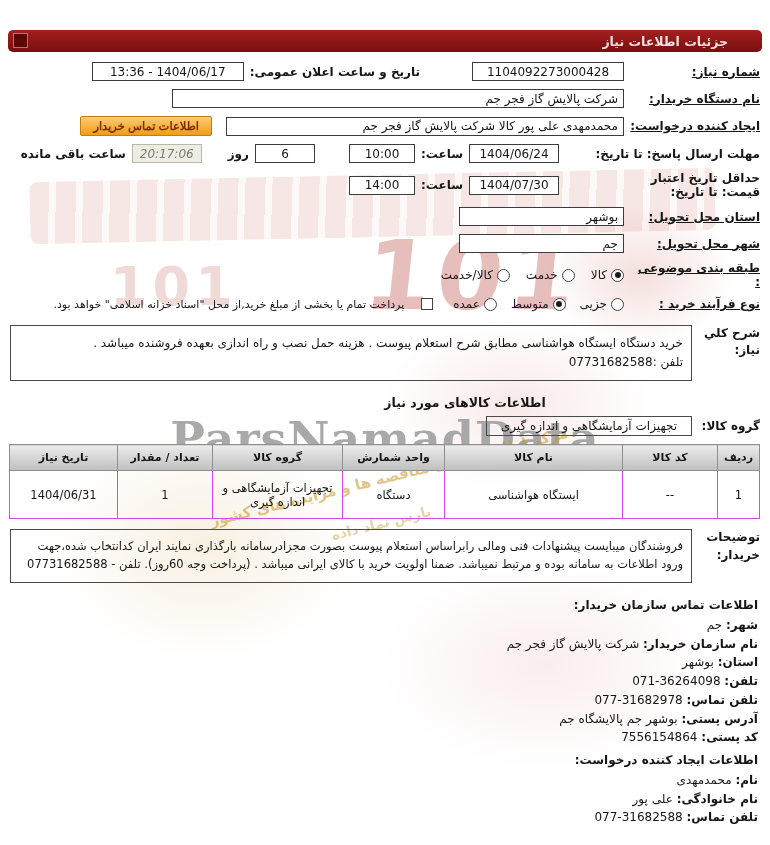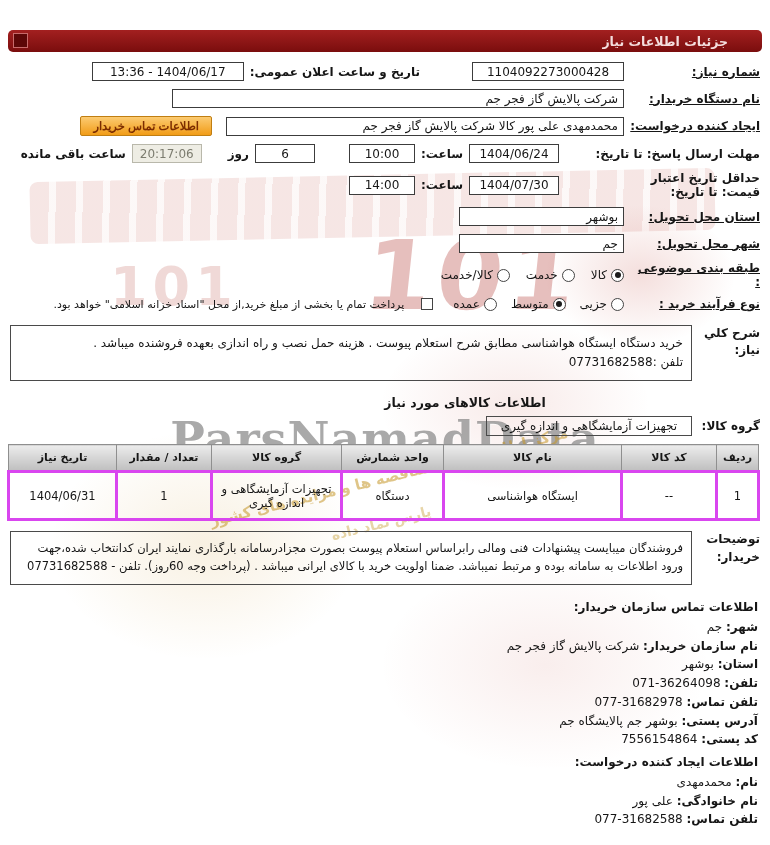--- a/index.html
+++ b/index.html
@@ -59,21 +59,21 @@
   .lbl-195 { width: 195px; flex: none; font-weight: bold; }
   .lbl-195 .inner { display: inline-block; max-width: 150px; }
   .input {
     border: 1px solid #3c3c3c; background: #ffffff; height: 19px;
     display: flex; align-items: center; padding: 0 5px;
     overflow: hidden; white-space: nowrap;
   }
   .num { direction: ltr; justify-content: center; }
   .w152 { width: 152px; } .w452 { width: 452px; } .w398 { width: 398px; }
   .w90 { width: 90px; } .w66 { width: 66px; } .w60 { width: 60px; } .w165 { width: 165px; }
-  .mr46 { margin-right: 46px; } .mr28 { margin-right: 28px; } .mr20 { margin-right: 20px; }
+  .mr46 { margin-right: 46px; } .mr28 { margin-right: 28px; } .mr20 { margin-right: 20px; font-style: italic; }
   .btn-contact {
     margin-right: 8px; height: 20px; padding: 0 12px;
     display: flex; align-items: center;
     background: linear-gradient(#fccb72, #f19c17);
     border: 1px solid #c07e12; border-radius: 2px;
     color: #7c2d00; font-weight: bold; font-size: 11.5px; cursor: pointer; white-space: nowrap;
   }
   .timer {
     width: 70px; height: 19px; display: flex; align-items: center; justify-content: center;
     background: #eeede4; border: 1px solid #b9b8ab; color: #7c7c6f; direction: ltr;
@@ -93,21 +93,21 @@
   .sec-box.notes { font-size: 11.5px; line-height: 1.55; }
 
   .items-title { width: fit-content; margin: 14px auto 6px; position: relative; left: 80px; font-weight: bold; font-size: 12.5px; white-space: nowrap; }
 
   .group-row { display: flex; align-items: center; margin: 6px 10px 8px; gap: 8px; }
   .group-lbl { width: 60px; flex: none; font-weight: bold; }
   .group-box { border: 1px solid #4a4a4a; padding: 2px 14px; white-space: nowrap; }
 
   table.items { width: 750px; margin: 8px 10px; border-collapse: collapse; table-layout: fixed; }
   table.items th { background: linear-gradient(#ececec, #bfbfbf); border: 1px solid #8f8f8f; font-size: 11px; padding: 6px 0; font-weight: bold; }
-  table.items td { border: 3px solid #d946ef; text-align: center; font-size: 11.5px; padding: 4px 3px; height: 48px; vertical-align: middle; }
+  table.items td { border: 1px solid #d946ef; text-align: center; font-size: 11.5px; padding: 4px 3px; height: 48px; vertical-align: middle; }
 
   .contact { margin: 14px 12px 0; font-size: 12px; line-height: 1.48; }
   .c-head { font-weight: bold; margin: 5px 0 2px; }
   .c-line { margin: 1px 0; }
   .c-lbl { font-weight: bold; }
   .c-val.num-inline { direction: ltr; unicode-bidi: embed; }
 </style>
 </head>
 <body>
 

